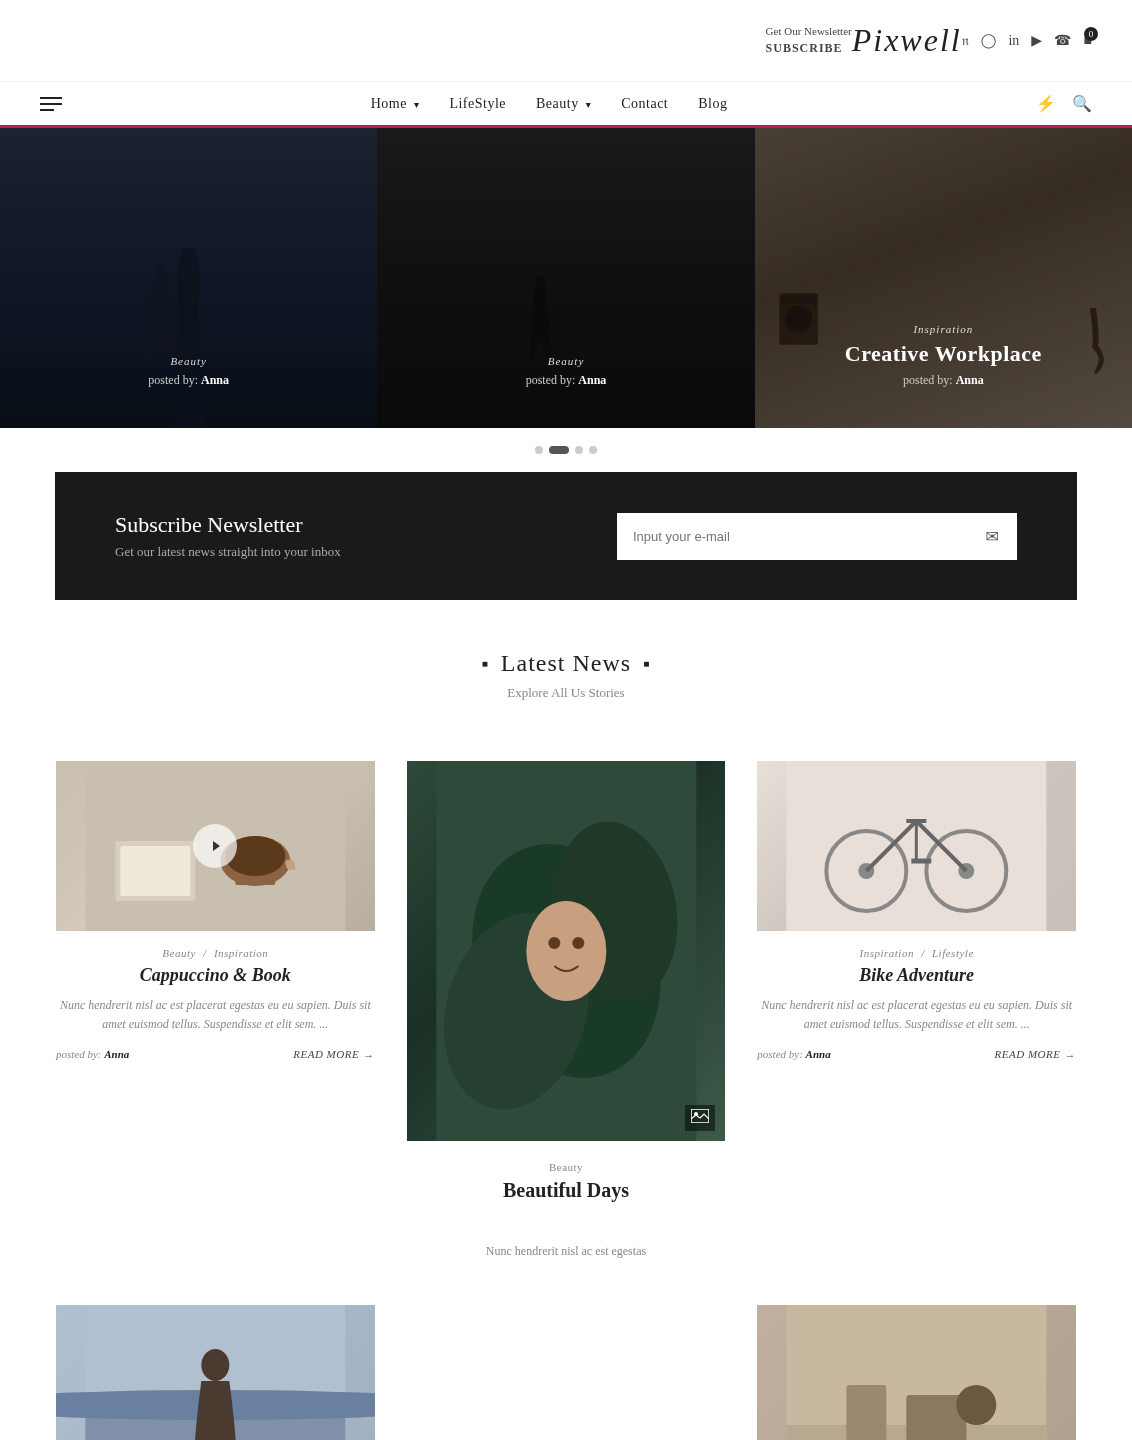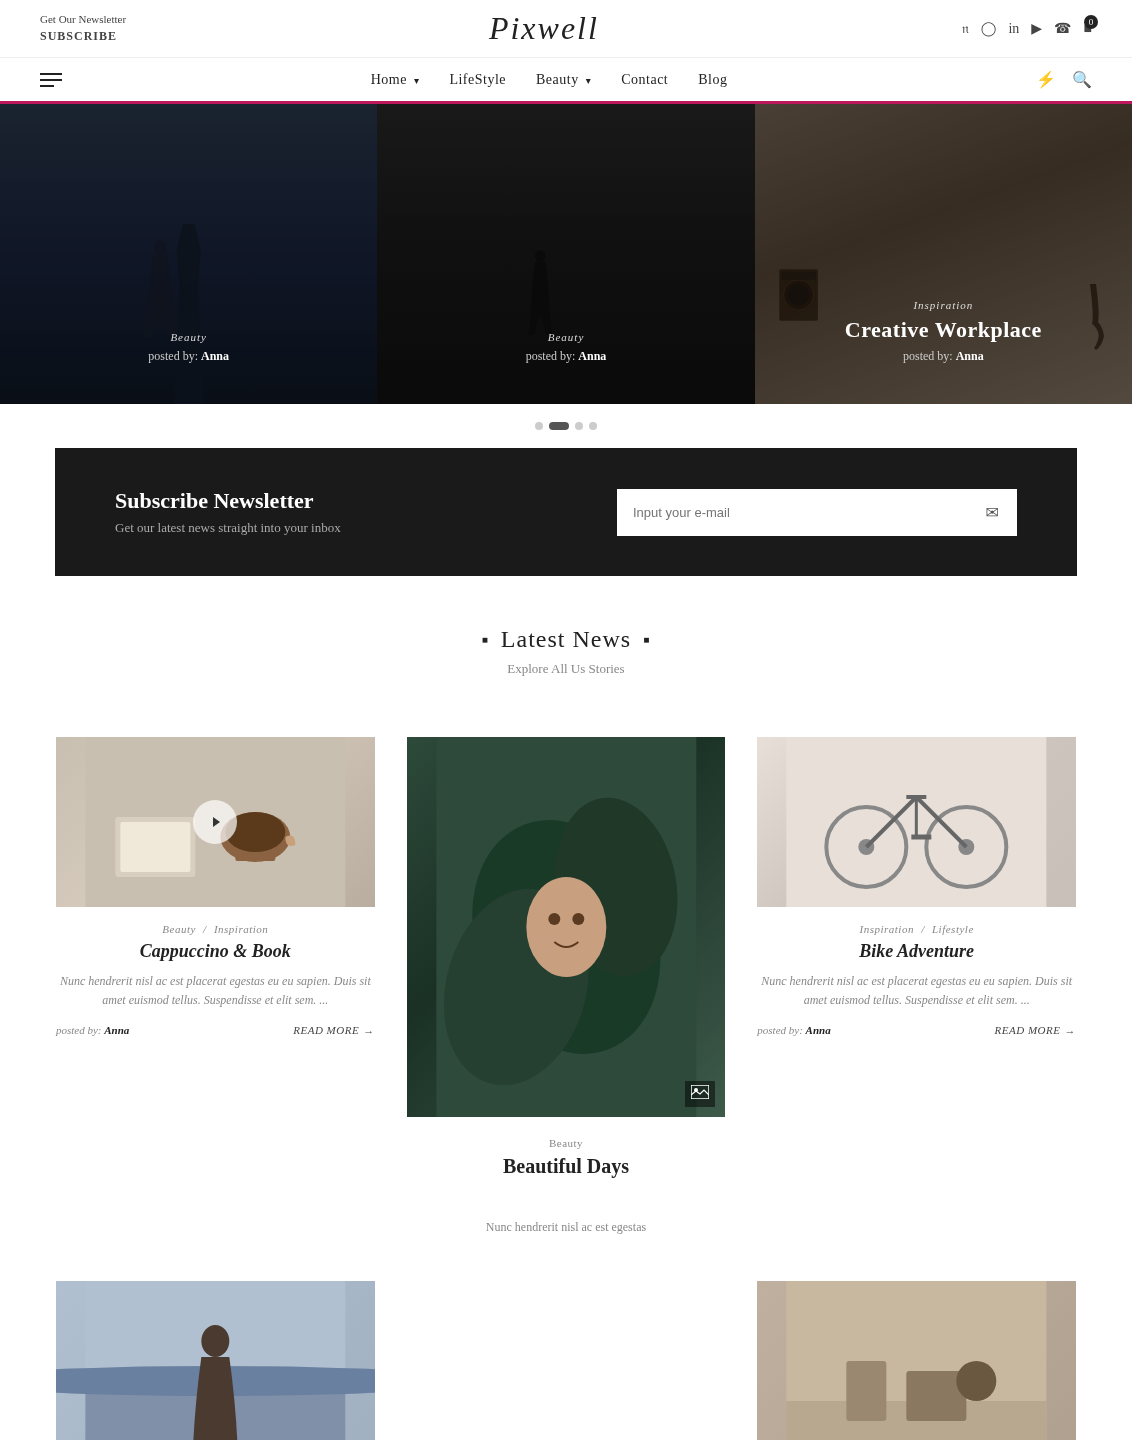--- a/index.html
+++ b/index.html
@@ -2,22 +2,22 @@
 <html><head>
   <meta charset="utf-8">
   <style>
     * { box-sizing: border-box; margin: 0; padding: 0; }
     body { font-family: Georgia, 'Times New Roman', serif; background: #fff; color: #222; }
 
     
     .top-bar {
       display: flex;
       align-items: center;
-      justify-content: space-between;
-      padding: 10px 40px;
+      justify-content: flex-end;
+      padding: 22px 40px;
       background: #fff;
       border-bottom: 1px solid #eee;
     }
     .top-bar-left { font-size: 11px; color: #444; line-height: 1.4; }
     .top-bar-left .subscribe { font-weight: 700; font-size: 12px; letter-spacing: 1px; }
     .logo { font-size: 32px; font-family: 'Palatino Linotype', serif; letter-spacing: 2px; color: #222; }
     .logo em { font-style: italic; }
     .top-bar-right { display: flex; align-items: center; gap: 12px; }
     .social-icon { font-size: 14px; color: #444; cursor: pointer; }
     .cart-icon { font-size: 14px; color: #444; cursor: pointer; position: relative; }
@@ -142,21 +142,21 @@
       background: #1a1a1a;
       padding: 40px 60px;
       display: flex;
       align-items: center;
       justify-content: space-between;
       margin: 0 55px;
     }
     .newsletter-left h2 {
       color: #fff;
       font-size: 22px;
-      font-weight: 700;
+      font-weight: 400;
       margin-bottom: 6px;
     }
     .newsletter-left p {
       color: #aaa;
       font-size: 13px;
     }
     .newsletter-right {
       display: flex;
       align-items: center;
       background: #fff;

